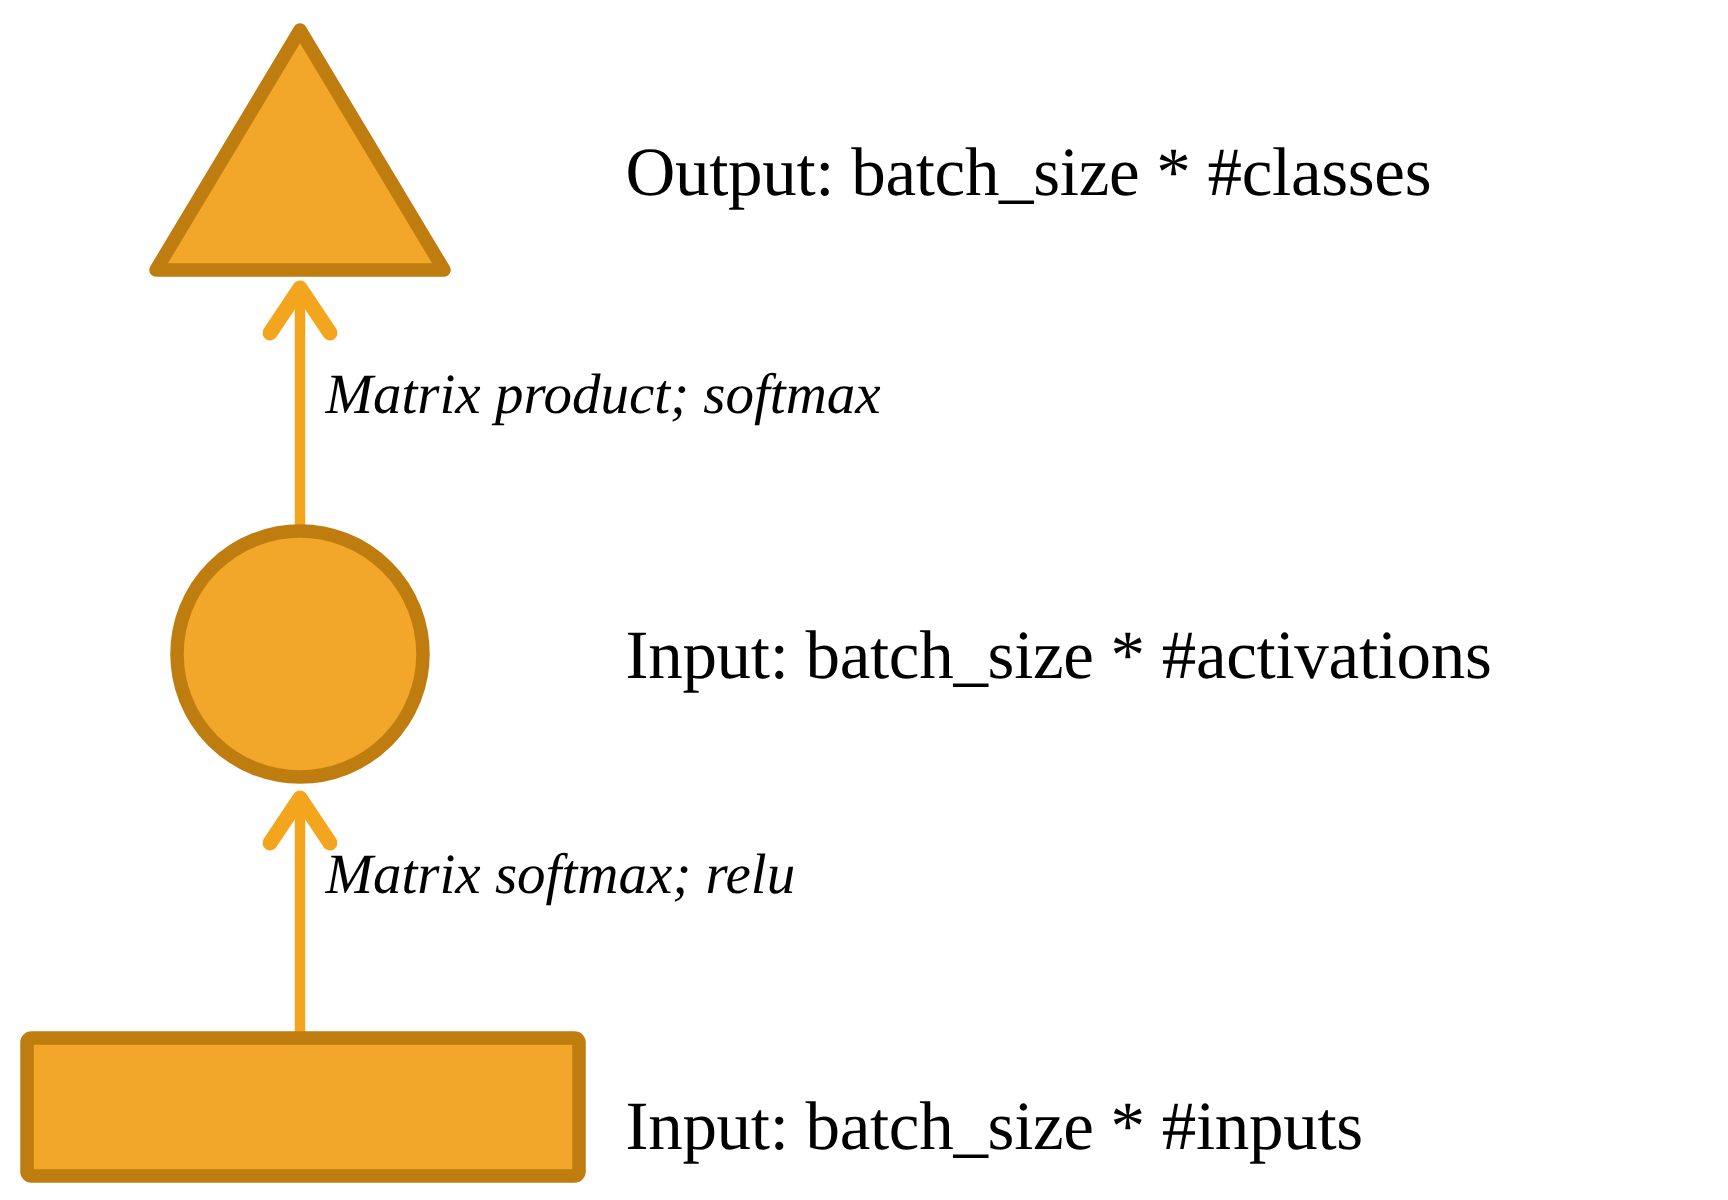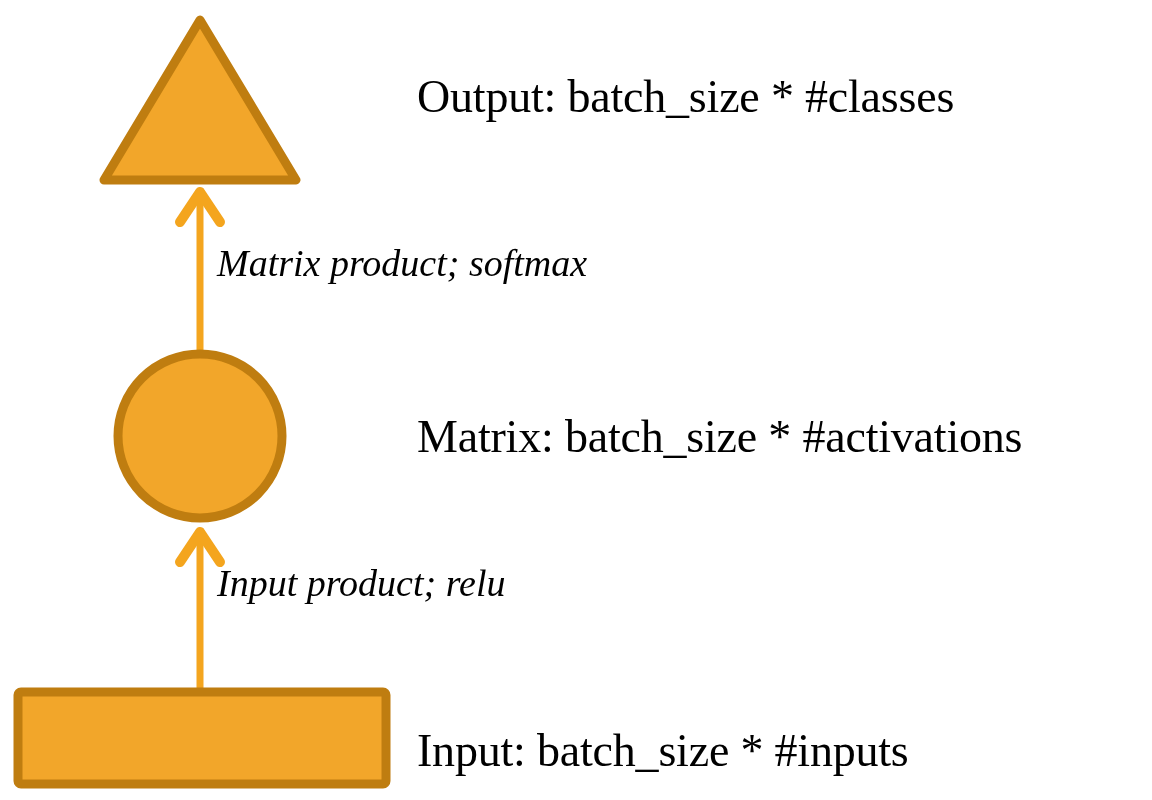--- a/index.html
+++ b/index.html
@@ -42,21 +42,21 @@
     position: absolute;
     font-family: "Liberation Serif", "DejaVu Serif", serif;
     font-size: 38px;
     font-style: italic;
     font-weight: 400;
     color: #000000;
     white-space: nowrap;
     line-height: 1;
     text-align: center;
   }
-  #label-output   { left: 417px; top: 74px; }
+  #label-output   { left: 417px; top: 92px; }
   #label-hidden   { left: 417px; top: 414px; }
   #label-input    { left: 417px; top: 728px; }
   #label-edge-top { left: 217px; top: 244px; }
   #label-edge-bot { left: 217px; top: 564px; }
 </style>
 </head>
 <body>
 
 <div id="diagram">
 
@@ -74,21 +74,21 @@
     <g>
       <line x1="200" y1="690" x2="200" y2="536" stroke="#F4A51E" stroke-width="7" stroke-linecap="butt"></line>
       <polyline points="180,562 200,532 220,562" fill="none" stroke="#F4A51E" stroke-width="10" stroke-linecap="round" stroke-linejoin="round"></polyline>
     </g>
 
     <rect x="18" y="692" width="368" height="92" rx="3" ry="3" fill="#F2A62A" stroke="#BF7D10" stroke-width="9"></rect>
   </svg>
 
   <div class="node-label" id="label-output">Output: batch_size * #classes</div>
 
-  <div class="node-label" id="label-hidden">Matrix: batch_size * #activations</div>
+  <div class="node-label" id="label-hidden">Input: batch_size * #activations</div>
 
   <div class="node-label" id="label-input">Input: batch_size * #inputs</div>
 
   <div class="edge-label" id="label-edge-top">Matrix product; softmax</div>
 
-  <div class="edge-label" id="label-edge-bot">Input product; relu</div>
+  <div class="edge-label" id="label-edge-bot">Matrix softmax; relu</div>
 
 </div>
 
 </body></html>

